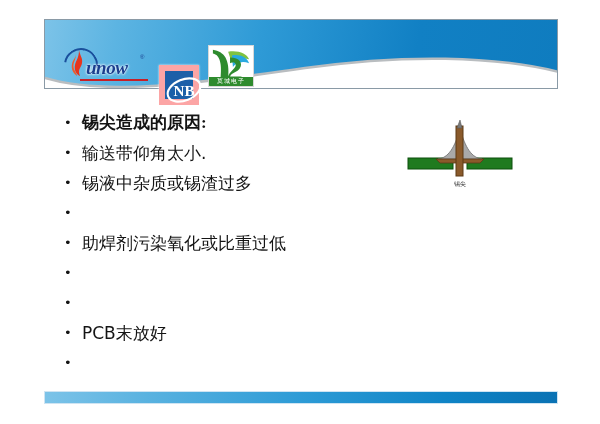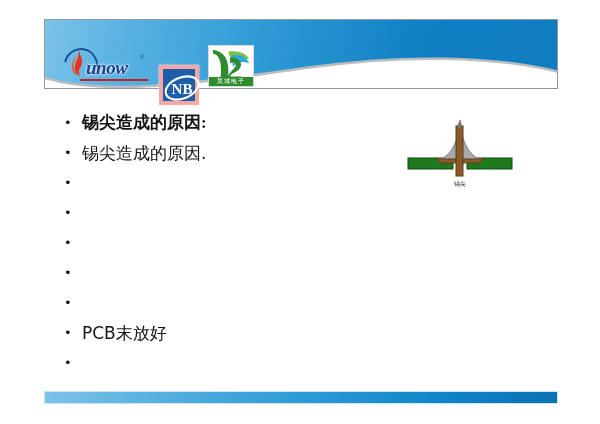--- a/index.html
+++ b/index.html
@@ -118,21 +118,21 @@
     height: 2px;
     background: #c81f26;
   }
 
   
   .logo-nb {
     position: relative;
     width: 40px;
     height: 40px;
     background: #1c5fa8;
-    border: 4px solid #fca5a5;
+    border: 6px solid #fca5a5;
     box-sizing: border-box;
     box-shadow: 0 0 2px rgba(255,255,255,0.9);
     margin-top: 38px;
   }
 
   
   .logo-green {
     position: relative;
     width: 46px;
     height: 42px;
@@ -269,30 +269,32 @@
     </div>
   </div>
 
   <div class="bullets">
     <div class="bullet-item strong">
       <span class="dot">•</span>
       <span class="btext">锡尖造成的原因:</span>
     </div>
     <div class="bullet-item">
       <span class="dot">•</span>
-      <span class="btext">锡尖造成的原因.</span>
-    </div>
-    <div class="bullet-item">
-      <span class="dot">•</span>
-    </div>
-    <div class="bullet-item">
-      <span class="dot">•</span>
-    </div>
-    <div class="bullet-item">
-      <span class="dot">•</span>
+      <span class="btext">输送带仰角太小.</span>
+    </div>
+    <div class="bullet-item">
+      <span class="dot">•</span>
+      <span class="btext">锡液中杂质或锡渣过多</span>
+    </div>
+    <div class="bullet-item">
+      <span class="dot">•</span>
+    </div>
+    <div class="bullet-item">
+      <span class="dot">•</span>
+      <span class="btext">助焊剂污染氧化或比重过低</span>
     </div>
     <div class="bullet-item">
       <span class="dot">•</span>
     </div>
     <div class="bullet-item">
       <span class="dot">•</span>
     </div>
     <div class="bullet-item">
       <span class="dot">•</span>
       <span class="btext">PCB末放好</span>

